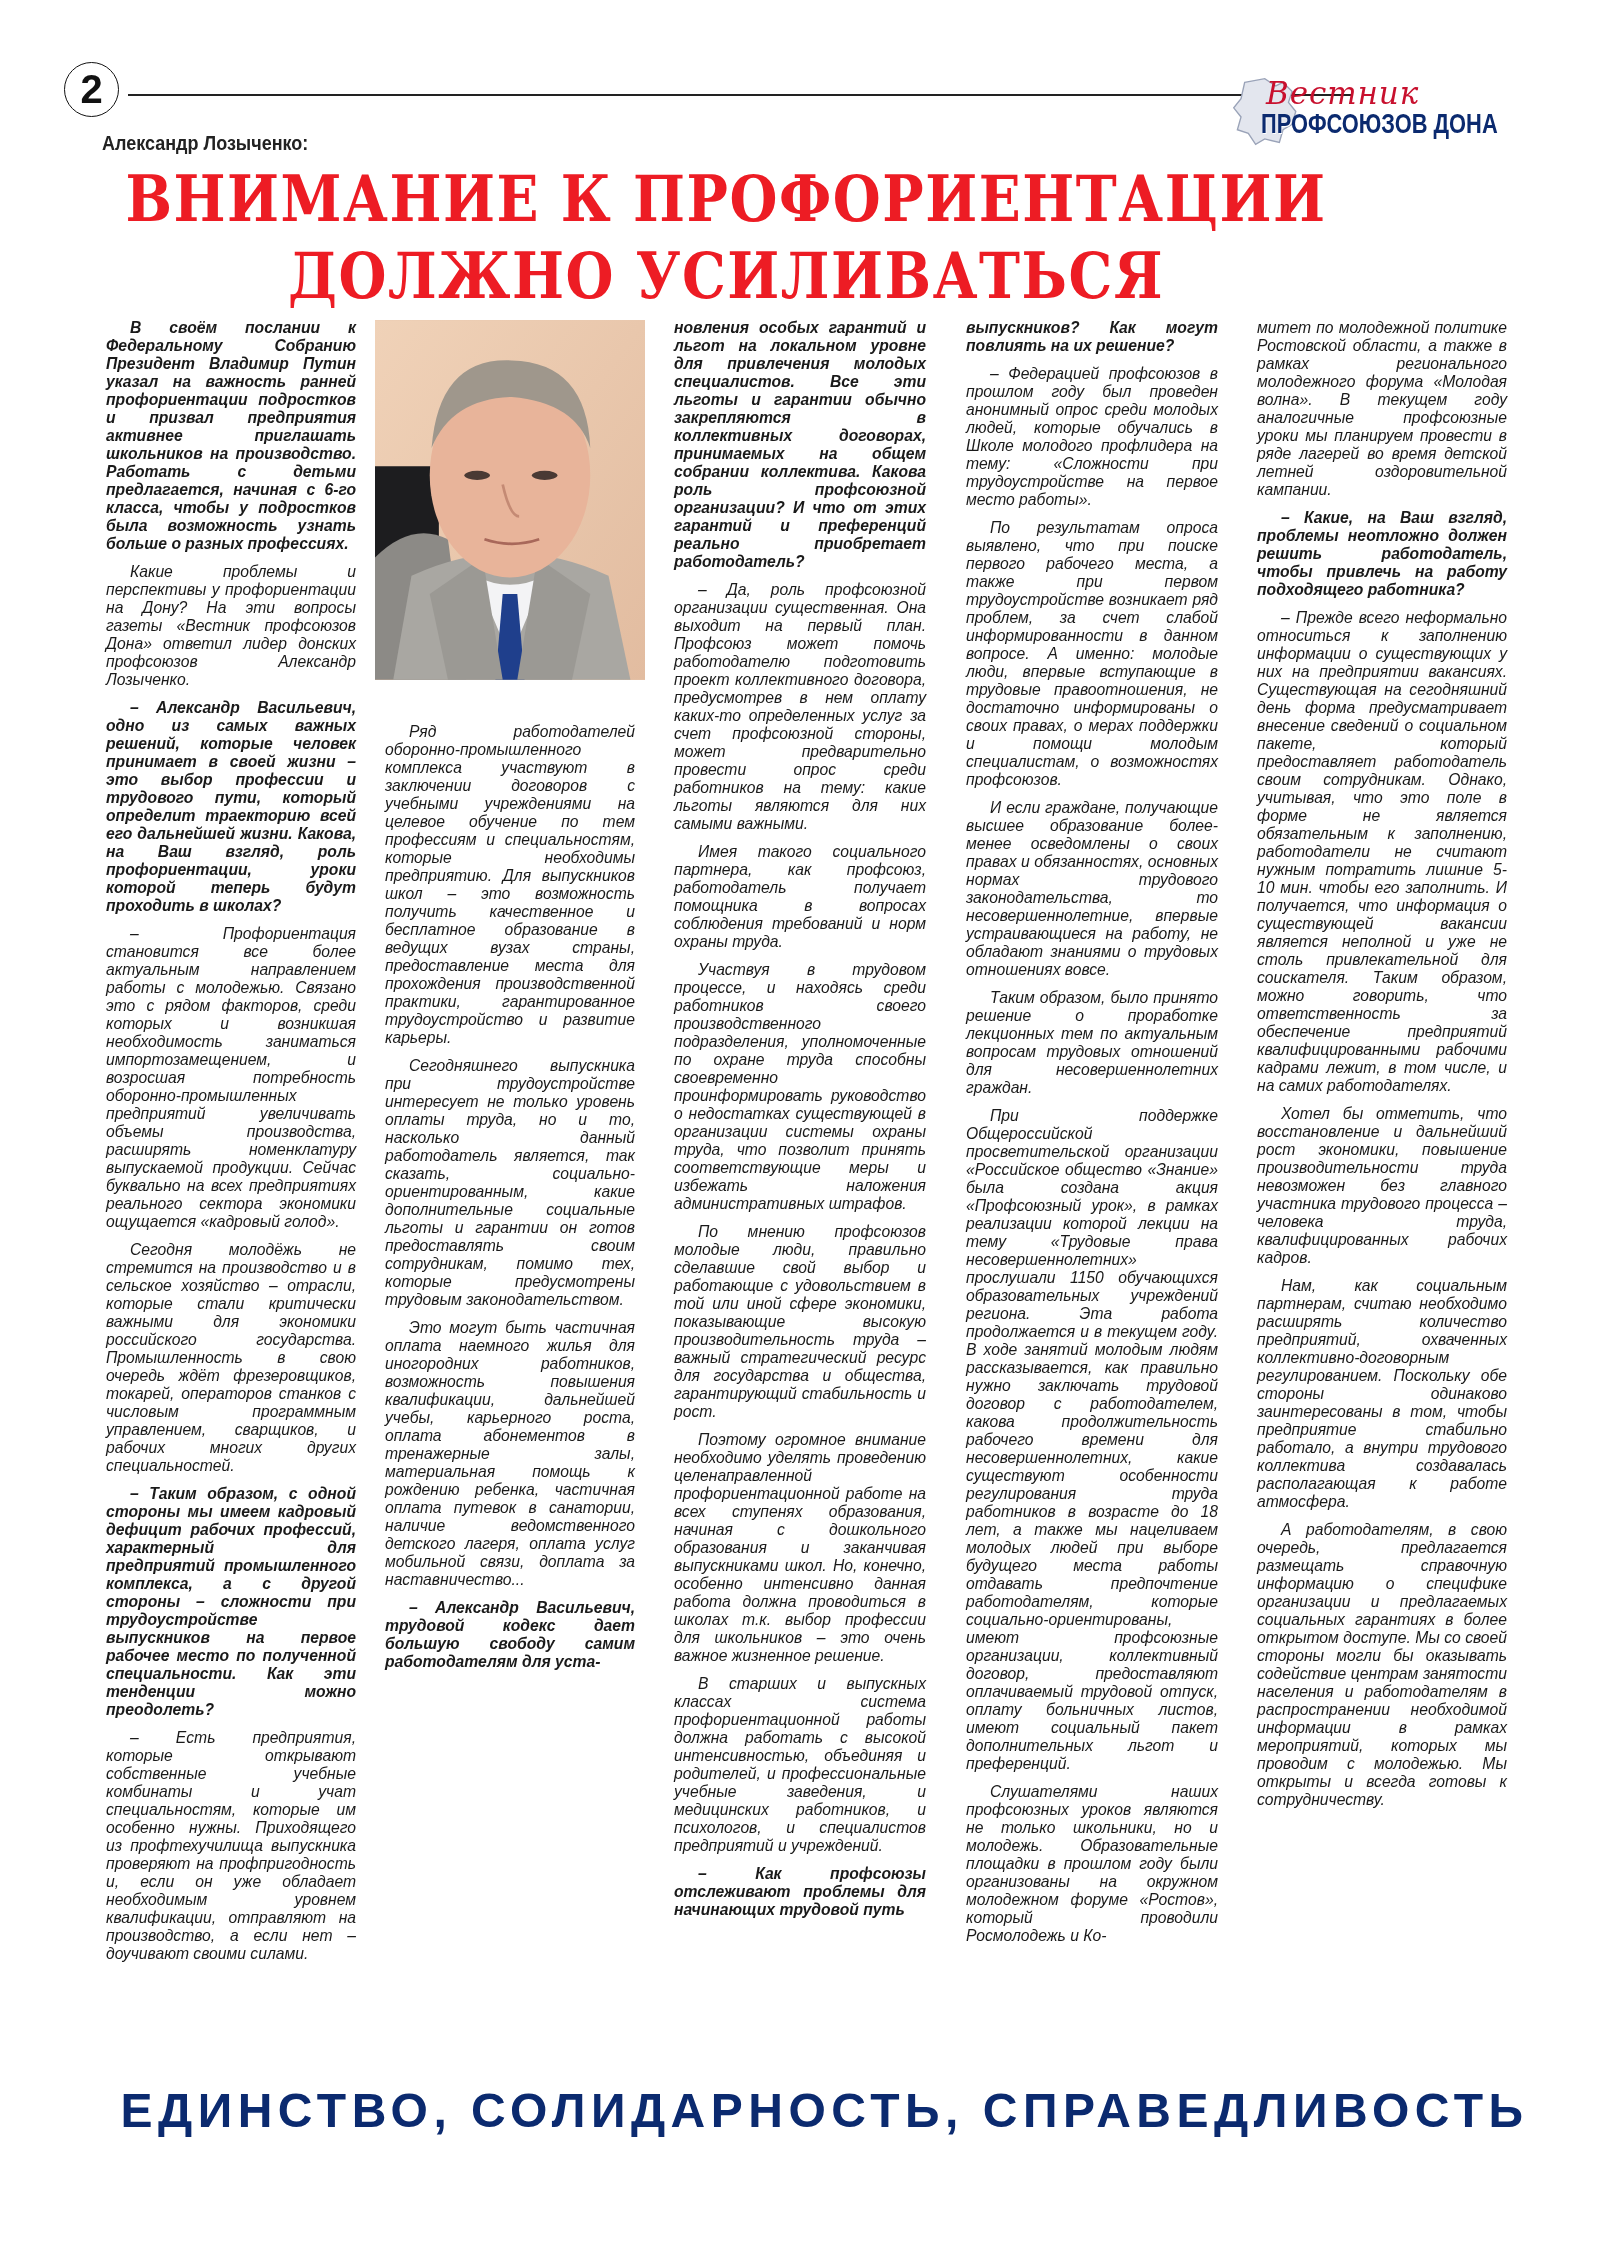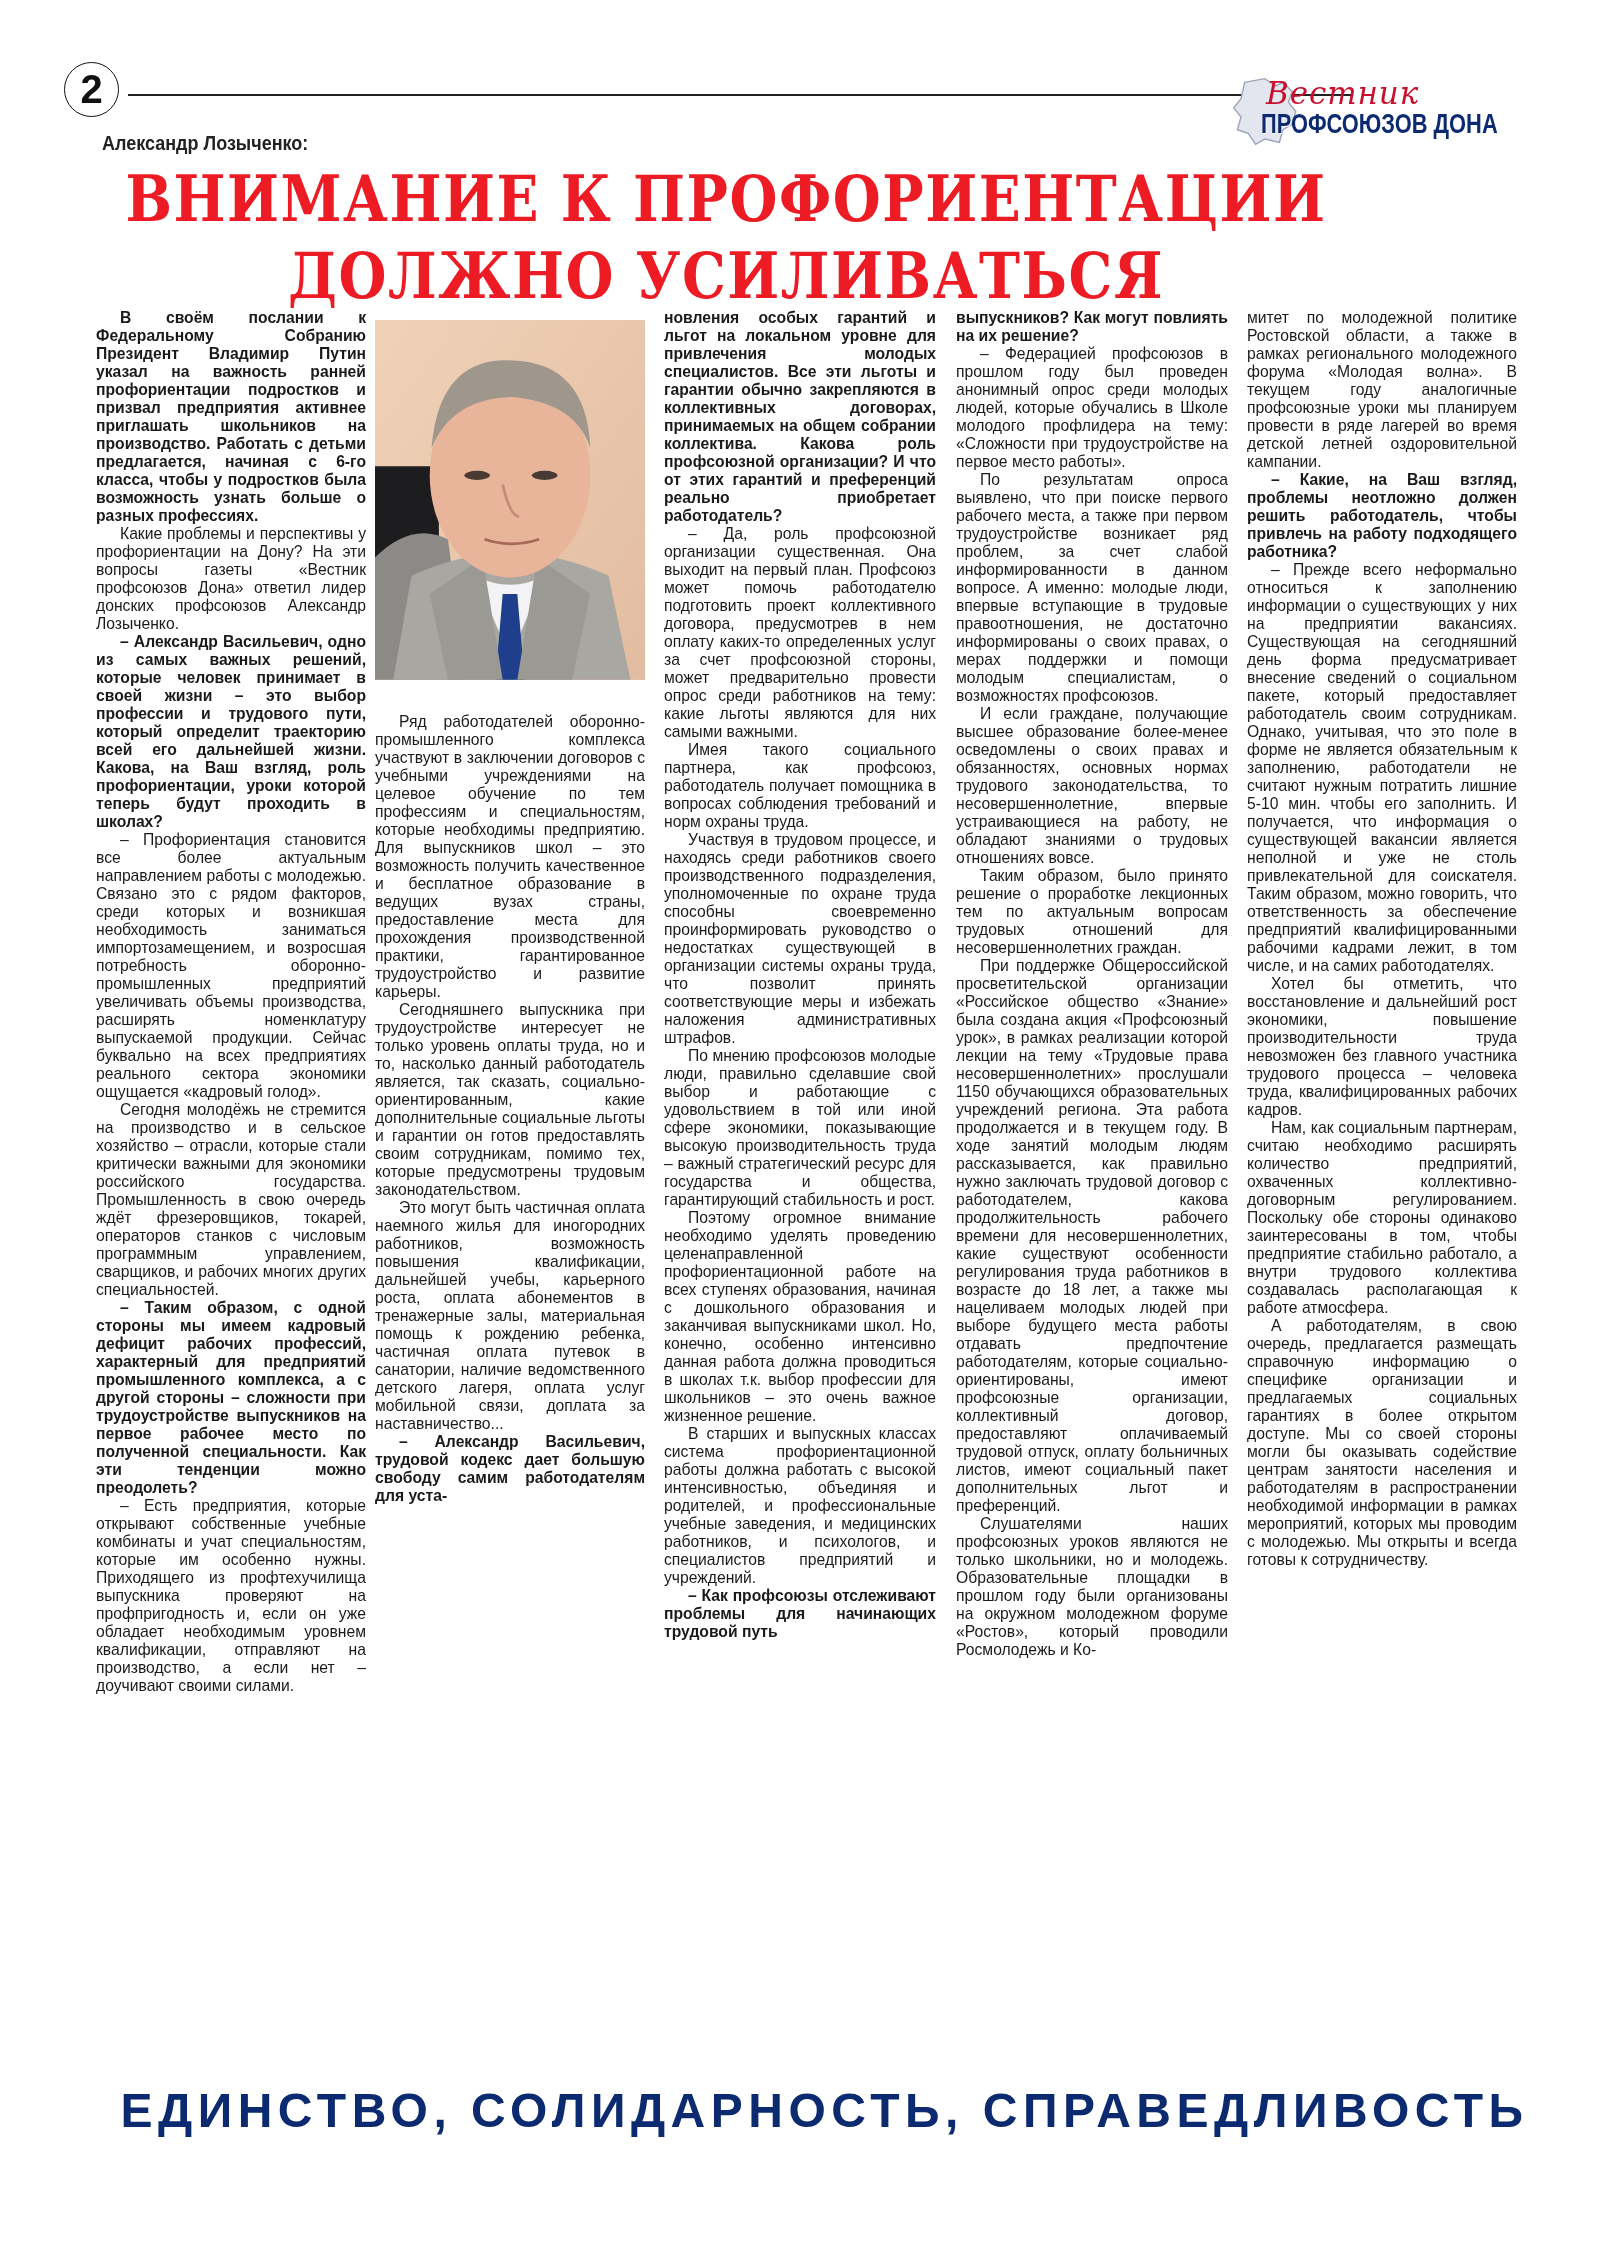--- a/index.html
+++ b/index.html
@@ -8,21 +8,21 @@
   .page-num { position:absolute; left:0; top:0; width:53px; height:53px; border:1.8px solid #111; border-radius:50%; display:flex; align-items:center; justify-content:center; font-weight:bold; font-size:40px; font-family:"Liberation Sans", sans-serif; color:#111; background:#fff; }
   .rule { position:absolute; left:64px; top:32px; width:1224px; height:0; border-top:2.7px solid #222; }
   .logo { position:absolute; left:1164px; top:-7.3px; width:292px; height:73px;margin-top:20px; }
   .logo .map { position:absolute; left:0; top:0; width:110px; height:73px; }
   .logo .script { position:absolute; left:38px; top:0px; font-family:"DejaVu Serif", serif; font-style:italic; font-size:31px; color:#c8102e; letter-spacing:0.9px; }
   .logo .brand { position:absolute; left:33px; top:33px; font-family:"Liberation Sans", sans-serif; font-weight:bold; font-size:28px; color:#0b2a6f; transform:scaleX(0.78); transform-origin:left top; white-space:nowrap; text-shadow:0.9px 0.9px 0 #fff; }
   .kicker { position:absolute; left:102px; top:132px; font-weight:bold; font-size:20px; color:#222; transform:scaleX(0.9); transform-origin:left top; }
   .title { position:absolute; left:0; top:160px; width:1452px; text-align:center; font-family:"DejaVu Serif", serif; font-weight:bold; color:#ed1c24; font-size:64px; line-height:77px; letter-spacing:1.8px; }
   .title .line { display:block; transform:scaleX(0.86); }
   .col { position:absolute; top:309px; font-size:15.7px; line-height:18px; text-align:justify; hyphens:manual; }
-  .col p { margin:0; text-indent:24px; }
+  .col p { margin:10px; text-indent:24px;font-style:italic; }
   .col p.q { font-weight:bold; }
   .col p.noindent { text-indent:0; }
   .c1 { left:96px; width:270px; }
   .c2 { left:375px; width:270px; top:713px; }
   .c3 { left:664px; width:272px; }
   .c4 { left:956px; width:272px; }
   .c5 { left:1247px; width:270px; }
   .photo { position:absolute; left:375px; top:320px; width:270px; height:360px; overflow:hidden; background:#e9c9b0; }
   .slogan { position:absolute; left:0; top:2083px; width:1619px; text-align:center; font-weight:bold; color:#0b2a6f; font-size:48px; letter-spacing:5.5px;padding-left:15px; }
 </style>

